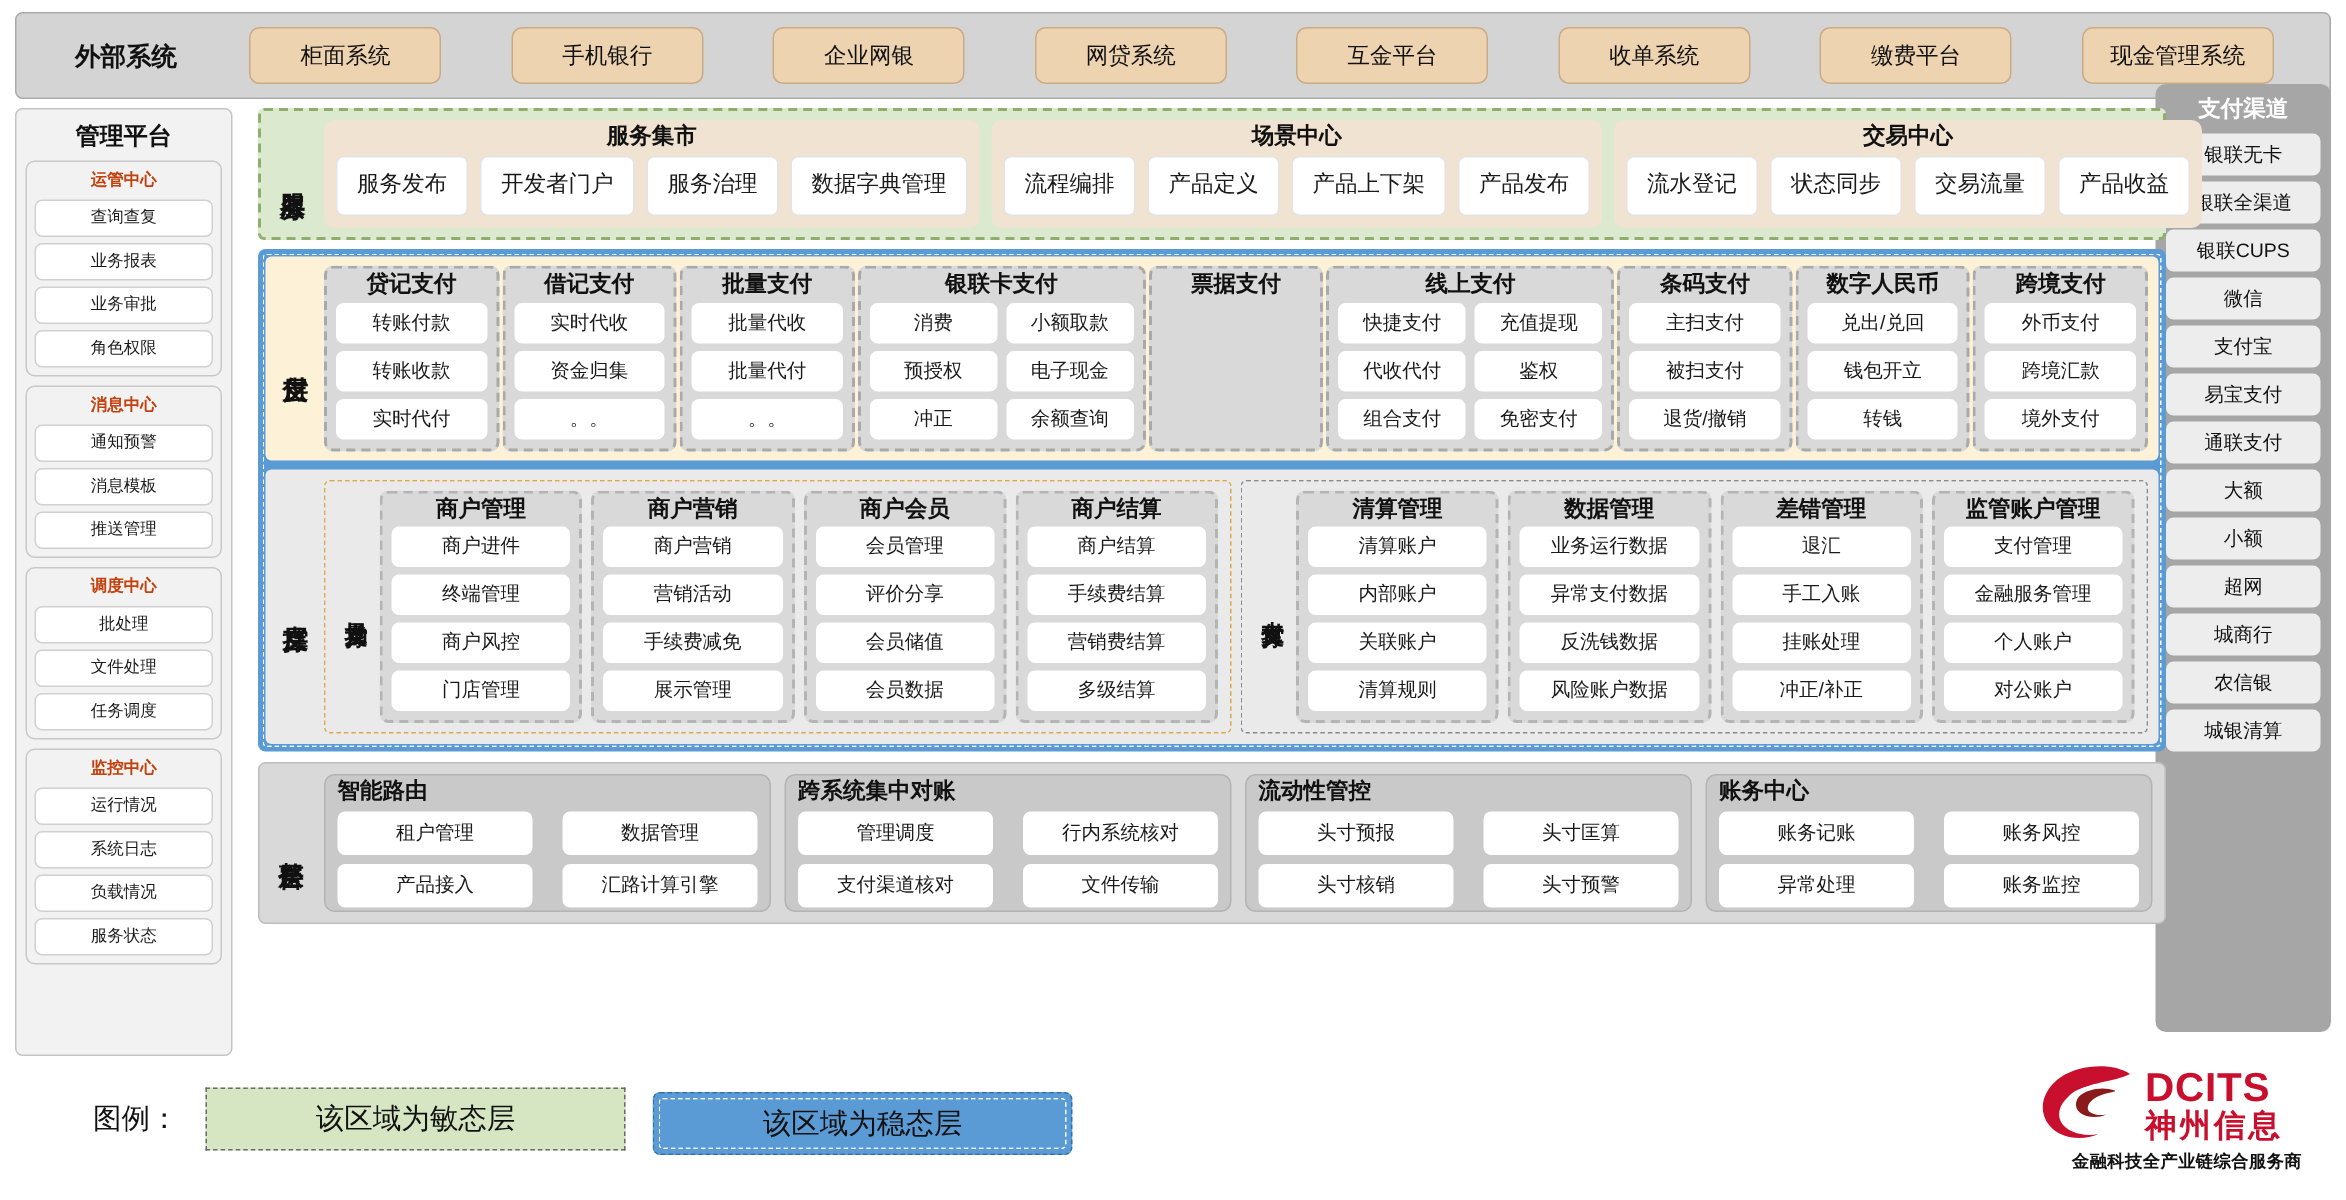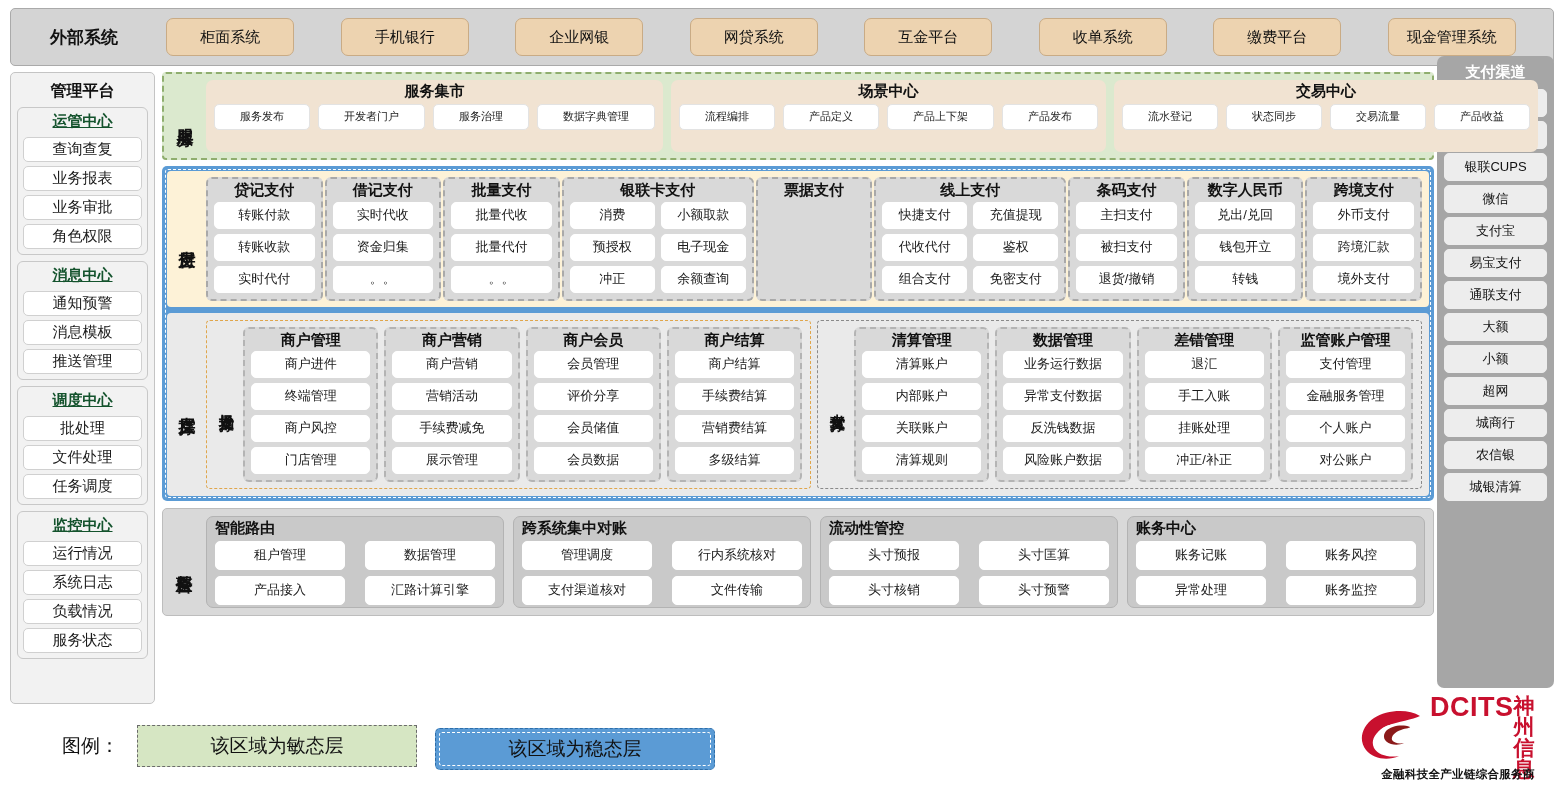--- a/index.html
+++ b/index.html
@@ -64,41 +64,41 @@
   }
   .mgmt-title { font-size: 16px; font-weight: bold; text-align: center; padding: 3px 0 5px; color:#111; }
   .mgmt-group {
     background: #f2f2f2;
     border: 1px solid #c8c8c8;
     border-radius: 6px;
     margin-bottom: 6px;
     padding: 3px 5px 5px;
     display: flex; flex-direction: column; gap: 4px;
   }
-  .mgmt-group-title { font-size: 15px; font-weight: bold; text-align: center; color:#14532d; padding: 1px 0 2px; text-decoration: underline;}
-  .mgmt-item { height: 25px; font-size: 15px; }
+  .mgmt-group-title { font-size: 11px; font-weight: bold; text-align: center; color:#c2410c; padding: 1px 0 2px;}
+  .mgmt-item { height: 25px; font-size: 11px; }
 
   
   .chan {
     position: absolute; left: 1437px; top: 56px;
     width: 117px; height: 632px;
     background: #a6a6a6;
     border-radius: 7px;
     padding: 6px 7px;
     display: flex; flex-direction: column; gap: 4px;
   }
   .chan-title { font-size: 15px; font-weight: bold; color: #ffffff; text-align: center; padding: 1px 0 3px; }
   .chan-item {
     height: 28px; background: #ededed; border: 1px solid #ededed;
     border-radius: 5px; font-size: 13px;
     display: flex; align-items: center; justify-content: center; color:#111;
   }
 
   
-  .mid { position: absolute; left: 162px; top: 72px; width: 1272px; border-radius: 24px; }
+  .mid { position: absolute; left: 172px; top: 72px; width: 1272px; border-radius: 24px; }
 
   
   .svc-layer {
     background: #dbe9ce;
     border: 2px dashed #8fae6e;
     border-radius: 4px;
     height: 88px;
     display: flex; align-items: stretch;
     padding: 6px 8px;
     gap: 8px;
@@ -111,21 +111,21 @@
   }
   .svc-panel {
     background: #f1e3d2;
     border-radius: 7px;
     flex: 1;
     padding: 3px 8px 6px;
     display: flex; flex-direction: column; align-items: center;
   }
   .svc-panel .grp-title { margin-bottom: 4px; }
   .svc-row { display: flex; gap: 8px; width: 100%; justify-content: center; }
-  .svc-row .tile { height: 26px; padding: 0 25px; border: 1px solid #e3e3e3; font-size: 11px; }
+  .svc-row .tile { height: 40px; padding: 0 13px; border: 1px solid #e3e3e3; font-size: 15px; }
 
   
   .stable {
     margin-top: 6px;
     background: #5b9bd5;
     border-radius: 5px;
     padding: 5px;
     position: relative;
   }
   .stable::after {
@@ -221,21 +221,21 @@
     display: flex; align-items: center; justify-content: center;
     font-size: 19px; color: #111;
   }
   .legend-chip.agile { background: #d6e6c3; border: 1px dashed #6b6b6b; }
   .legend-chip.stable { background: #5b9bd5; border: 1px dashed #2f6ea8; }
 
   
   .logo { position: absolute; right: 8px; top: 708px; width: 196px; height: 86px; }
   .logo-top { display: flex; align-items: center; gap: 4px; height: 56px; }
   .logo-mark { width: 66px; height: 52px; flex: none; }
-  .logo-words { display: flex; flex-direction: row; line-height: 1; }
+  .logo-words { display: flex; flex-direction: column; line-height: 1; }
   .logo-en { font-size: 27px; font-weight: bold; color: #c8102e; letter-spacing: 0.5px; font-family: "Liberation Sans", sans-serif; }
   .logo-cn { font-size: 21px; font-weight: bold; color: #c8102e; letter-spacing: 2px; margin-top: 1px; }
   .logo-tag { font-size: 11.5px; font-weight: bold; color: #111; text-align: center; margin-top: 3px; letter-spacing: 0.3px; }
 </style>
 </head>
 <body>
 
 <div class="page">
 
   <div class="ext-bar">

